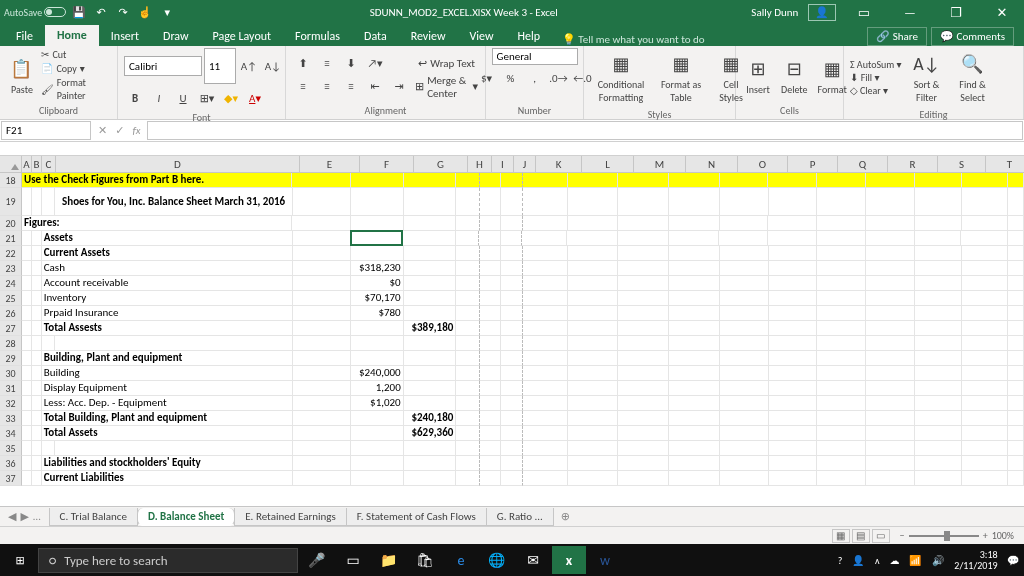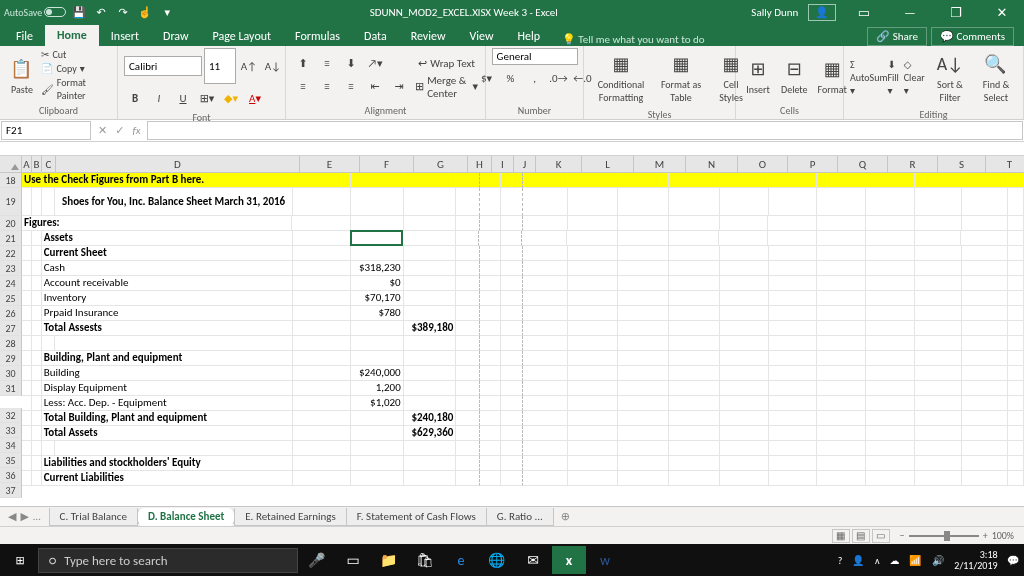--- a/index.html
+++ b/index.html
@@ -37,21 +37,21 @@
 .dd { border: 1px solid #ababab; background: #fff; padding: 1px 4px; font-size: 11px; }
 .font-combo { width: 78px; height: 20px; }
 .size-combo { width: 32px; height: 36px; }
 .clipboard-col { display: flex; gap: 3px; }
 .clipboard-right { display: flex; flex-direction: column; gap: 1px; font-size: 10px; color: #444; }
 .clipboard-right span { display: flex; align-items: center; gap: 3px; }
 .fmt-row { display: flex; gap: 2px; align-items: center; }
 .alignment-cols { display: flex; flex-direction: column; gap: 1px; }
 .alignment-btns { display: flex; gap: 2px; }
 .number-col { display: flex; flex-direction: column; gap: 2px; }
-.editing-col { display: flex; gap: 0; font-size: 10px; color: #444; }
+.editing-col { display: flex; flex-direction: column; gap: 0; font-size: 10px; color: #444; }
 
 
 .namebar { height: 22px; border-bottom: 1px solid #d0d0d0; display: flex; align-items: stretch; }
 .name-box { width: 90px; border: 1px solid #c6c6c6; margin: 1px; padding: 1px 4px; font-size: 11px; display: flex; align-items: center; }
 .fn-btns { display: flex; align-items: center; padding: 0 6px; color: #999; gap: 8px; }
 .formula-bar { flex: 1; border: 1px solid #c6c6c6; margin: 1px 1px 1px 0; }
 
 
 .sheet { flex: 1; display: flex; position: relative; overflow: hidden; }
 .corner { width: 22px; height: 17px; background: #e6e6e6; border-right: 1px solid #c6c6c6; border-bottom: 1px solid #c6c6c6; position: absolute; left: 0; top: 0; }
@@ -319,21 +319,21 @@
       <div class="row-head" style="height: 15px; line-height: 15px;">22</div>
       <div class="row-head" style="height: 15px; line-height: 15px;">23</div>
       <div class="row-head" style="height: 15px; line-height: 15px;">24</div>
       <div class="row-head" style="height: 15px; line-height: 15px;">25</div>
       <div class="row-head" style="height: 15px; line-height: 15px;">26</div>
       <div class="row-head" style="height: 15px; line-height: 15px;">27</div>
       <div class="row-head" style="height: 15px; line-height: 15px;">28</div>
       <div class="row-head" style="height: 15px; line-height: 15px;">29</div>
       <div class="row-head" style="height: 15px; line-height: 15px;">30</div>
       <div class="row-head" style="height: 15px; line-height: 15px;">31</div>
-      <div class="row-head" style="height: 15px; line-height: 15px; margin-top: 12px;">32</div>
+      <div class="row-head" style="height: 15px; line-height: 15px;">32</div>
       <div class="row-head" style="height: 15px; line-height: 15px;">33</div>
       <div class="row-head" style="height: 15px; line-height: 15px;">34</div>
       <div class="row-head" style="height: 15px; line-height: 15px;">35</div>
       <div class="row-head" style="height: 15px; line-height: 15px;">36</div>
       <div class="row-head" style="height: 15px; line-height: 15px;">37</div>
     </div>
   <div class="grid" id="grid">
       <div class="grid-row yellow-row" style="height: 15px;">
         <div class="cell bold" style="width: 278px; line-height: 14px;">Use the Check Figures from Part B here.</div>
         <div class="cell" style="width: 60px; line-height: 14px;"></div>
@@ -415,21 +415,21 @@
         <div class="cell" style="width: 50px; line-height: 14px;"></div>
         <div class="cell" style="width: 50px; line-height: 14px;"></div>
         <div class="cell" style="width: 50px; line-height: 14px;"></div>
         <div class="cell" style="width: 48px; line-height: 14px;"></div>
         <div class="cell" style="width: 48px; line-height: 14px;"></div>
         <div class="cell" style="width: 16px; line-height: 14px;"></div>
       </div>
       <div class="grid-row" style="height: 15px;">
         <div class="cell" style="width: 10px; line-height: 14px;"></div>
         <div class="cell" style="width: 10px; line-height: 14px;"></div>
-        <div class="cell bold" style="width: 258px; line-height: 14px;">Current Sheet</div>
+        <div class="cell bold" style="width: 258px; line-height: 14px;">Current Assets</div>
         <div class="cell" style="width: 60px; line-height: 14px;"></div>
         <div class="cell" style="width: 54px; line-height: 14px;"></div>
         <div class="cell" style="width: 54px; line-height: 14px;"></div>
         <div class="cell dashed-r" style="width: 24px; line-height: 14px;"></div>
         <div class="cell" style="width: 22px; line-height: 14px;"></div>
         <div class="cell dashed-r" style="width: 22px; line-height: 14px;"></div>
         <div class="cell" style="width: 46px; line-height: 14px;"></div>
         <div class="cell" style="width: 52px; line-height: 14px;"></div>
         <div class="cell" style="width: 52px; line-height: 14px;"></div>
         <div class="cell" style="width: 52px; line-height: 14px;"></div>

